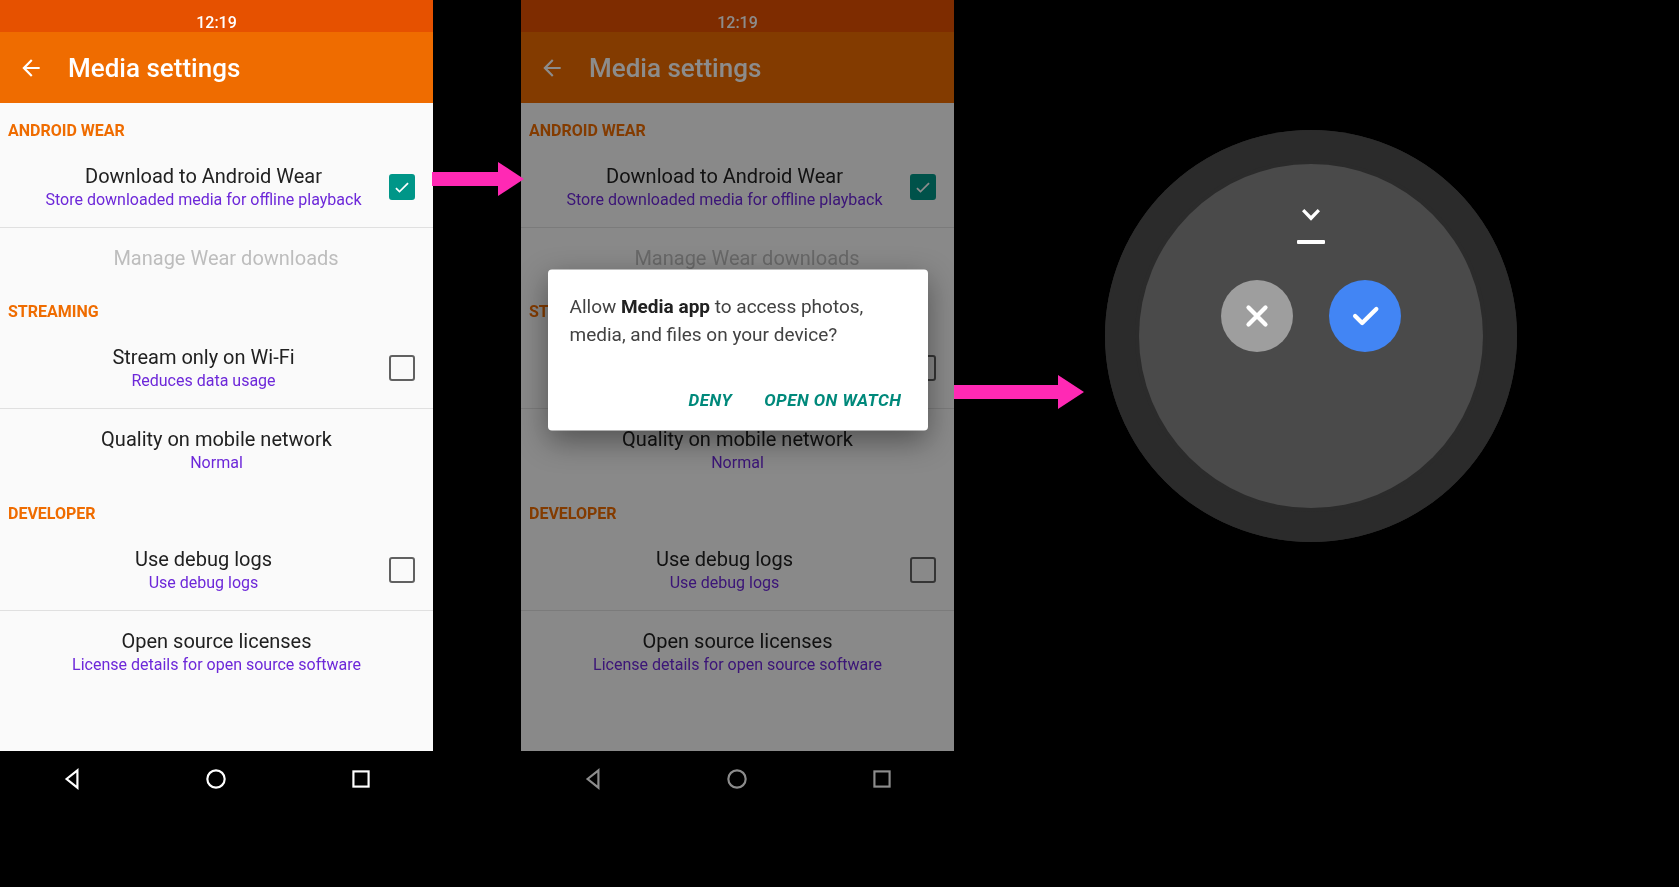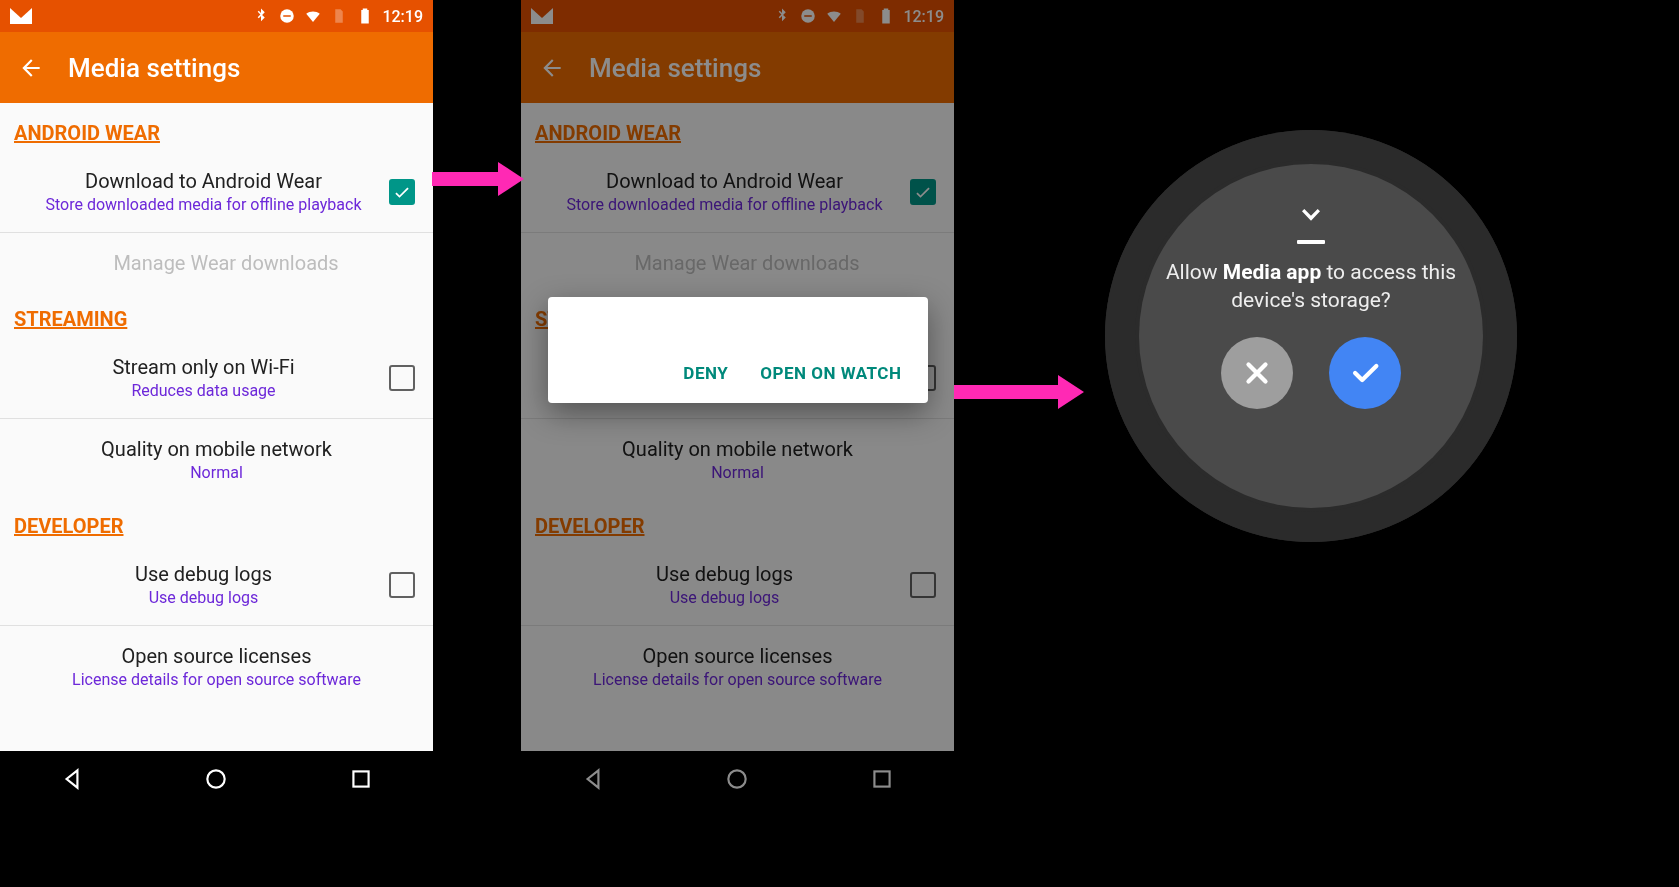--- a/index.html
+++ b/index.html
@@ -25,20 +25,21 @@
     height: 32px;
     background: #e65100;
     display: flex;
     align-items: center;
     justify-content: flex-end;
     padding: 0 10px;
     gap: 8px;
     color: #fff;
     font-size: 16px;
     font-weight: 500;
+    flex-direction: column;
   }
   .statusbar .gmail {
     margin-right: auto;
     width: 22px; height: 16px;
     background: #fff;
     display: flex; align-items:center; justify-content:center;
     position: relative;
   }
   .statusbar .gmail::after {
     content:"";
@@ -57,25 +58,24 @@
     align-items: center;
     padding: 16px 18px;
     gap: 24px;
     color:#fff;
   }
   .appbar .title { font-size: 26px; font-weight: 500; }
 
   .content { flex:1; overflow:hidden; background:#fafafa; }
 
   .section-header {
-    padding: 18px 14px 10px;
+    padding: 18px 8px 10px;
     color: #ef6c00;
-    font-size: 20px;
+    font-size: 16px;
     font-weight: 700;
-    text-decoration: underline;
   }
   .row {
     padding: 14px 18px;
     display:flex;
     align-items:center;
     text-align:center;
   }
   .row .texts { flex:1; }
   .row .primary { font-size: 20px; color: #212121; }
   .row .secondary { font-size: 16px; color: #6d28d9; margin-top:2px; }
@@ -111,20 +111,21 @@
   }
   .dialog .msg { font-size:19px; color:#424242; line-height:1.45; }
   .dialog .msg b { color:#212121; font-weight:700; }
   .dialog .actions {
     padding-top: 34px;
     display:flex; justify-content:flex-end; gap:24px;
   }
   .dialog .actions span {
     color:#00897b; font-weight:700; font-size:17px; letter-spacing:.5px;
     padding: 8px 4px;
+    font-style: italic;
   }
 
   
   .arrow {
     position:absolute;
     height: 14px;
     background:#ff29b4;
   }
   .arrow::after {
     content:"";
@@ -346,39 +347,39 @@
     <svg viewBox="0 0 24 24">
         <circle cx="12" cy="12" r="8" fill="none" stroke="#fff" stroke-width="2"></circle>
       </svg>
     <svg viewBox="0 0 24 24">
         <rect x="5" y="5" width="14" height="14" fill="none" stroke="#fff" stroke-width="2"></rect>
       </svg>
   </div>
 
   <div class="scrim"></div>
   <div class="dialog">
+    <div class="msg">
+      <span>Allow </span><b>Media app</b><span> to access photos, media, and files on your device?</span>
+    </div>
     <div class="actions">
       <span>DENY</span>
       <span>OPEN ON WATCH</span>
     </div>
   </div>
 </div>
 
 <div class="arrow a1"></div>
 <div class="arrow a2"></div>
 
 <div class="watch-wrap">
   <div class="watch-face">
     <svg class="dl" viewBox="0 0 24 24">
         <path d="M12 3v10l4-4 1.4 1.4L12 16 6.6 10.4 8 9l4 4V3z"></path>
       </svg>
     <div class="underline"></div>
-    <div class="wmsg">
-      <span>Allow </span><b>Media app</b><span>  to access this device's storage?</span>
-    </div>
     <div class="watch-buttons">
       <div class="wbtn deny">
         <svg viewBox="0 0 24 24">
             <path d="M18 6L6 18M6 6l12 12" stroke="#fff" stroke-width="3" fill="none" stroke-linecap="round"></path>
           </svg>
       </div>
       <div class="wbtn ok">
         <svg viewBox="0 0 24 24">
             <path d="M5 12l5 5L20 7" stroke="#fff" stroke-width="3" fill="none" stroke-linecap="round" stroke-linejoin="round"></path>
           </svg>

